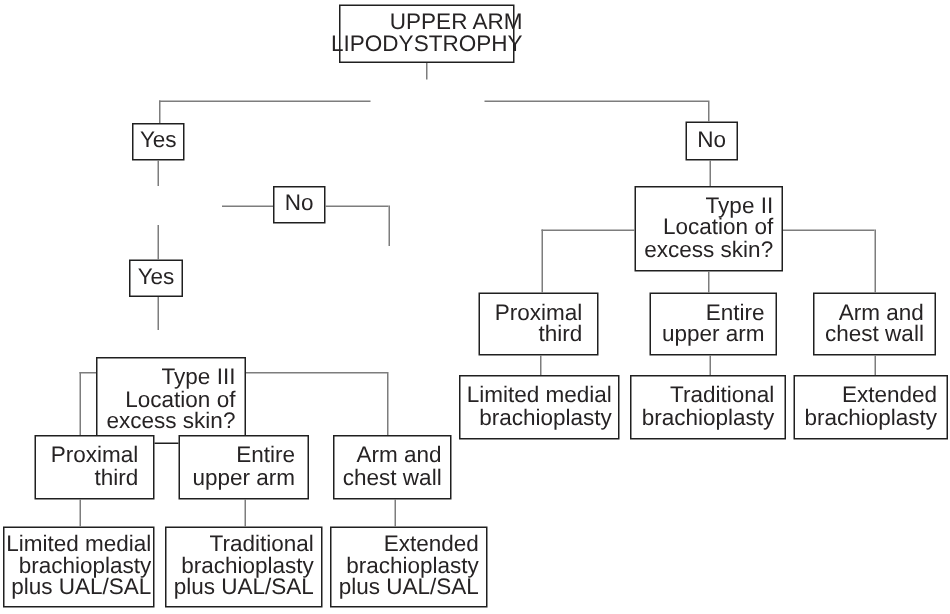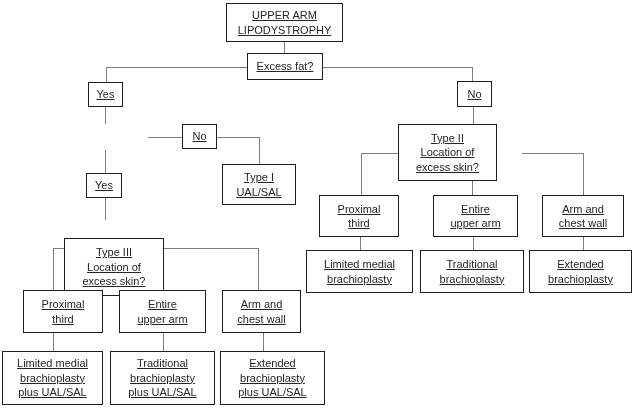--- a/index.html
+++ b/index.html
@@ -17,26 +17,25 @@
   }
   .node {
     position: absolute;
     box-sizing: border-box;
     border: 1.4px solid var(--box-border, #1f1f1f);
     background: var(--box-fill, #ffffff);
     color: var(--text, #262324);
     display: flex;
     align-items: center;
     justify-content: center;
-    text-align: center;
-    font-size: 11px;
+    text-align: right;
+    font-size: 15px;
     line-height: 14.5px;
     white-space: pre-line;
     z-index: 2;
-    text-decoration: underline;
   }
   .line {
     position: absolute;
     background: var(--connector, #7d7d7d);
     z-index: 1;
   }
 </style>
 </head>
 <body>
 
@@ -66,46 +65,43 @@
   <div class="line" style="left:361px;top:153px;width:1px;height:42px"></div>
   <div class="line" style="left:472px;top:181px;width:1px;height:14px"></div>
   <div class="line" style="left:522px;top:153px;width:61px;height:1px"></div>
   <div class="line" style="left:583px;top:153px;width:1px;height:42px"></div>
   <div class="line" style="left:360px;top:237px;width:1px;height:13px"></div>
   <div class="line" style="left:473px;top:237px;width:1px;height:13px"></div>
   <div class="line" style="left:583px;top:237px;width:1px;height:13px"></div>
 
   <div class="node" style="left:226px;top:3px;width:117px;height:39px">UPPER ARM
 LIPODYSTROPHY</div>
-  <div class="node" style="left:247px;top:53px;width:76px;height:27px">Excess fat?</div>
   <div class="node" style="left:88px;top:82px;width:35px;height:25px">Yes</div>
   <div class="node" style="left:182px;top:124px;width:35px;height:25px">No</div>
   <div class="node" style="left:86px;top:173px;width:36px;height:25px">Yes</div>
-  <div class="node" style="left:222px;top:164px;width:74px;height:41px">Type I
-UAL/SAL</div>
   <div class="node" style="left:64px;top:238px;width:100px;height:58px">Type III
 Location of
 excess skin?</div>
   <div class="node" style="left:23px;top:290px;width:80px;height:43px">Proximal
 third</div>
   <div class="node" style="left:119px;top:290px;width:87px;height:43px">Entire
 upper arm</div>
   <div class="node" style="left:222px;top:290px;width:79px;height:43px">Arm and
 chest wall</div>
   <div class="node" style="left:2px;top:351px;width:101px;height:54px">Limited medial
 brachioplasty
 plus UAL/SAL</div>
   <div class="node" style="left:110px;top:351px;width:105px;height:54px">Traditional
 brachioplasty
 plus UAL/SAL</div>
   <div class="node" style="left:220px;top:351px;width:105px;height:54px">Extended
 brachioplasty
 plus UAL/SAL</div>
   <div class="node" style="left:457px;top:81px;width:35px;height:26px">No</div>
-  <div class="node" style="left:398px;top:124px;width:99px;height:57px">Type II
+  <div class="node" style="left:423px;top:124px;width:99px;height:57px">Type II
 Location of
 excess skin?</div>
   <div class="node" style="left:319px;top:195px;width:80px;height:42px">Proximal
 third</div>
   <div class="node" style="left:433px;top:195px;width:85px;height:42px">Entire
 upper arm</div>
   <div class="node" style="left:542px;top:195px;width:82px;height:42px">Arm and
 chest wall</div>
   <div class="node" style="left:306px;top:250px;width:107px;height:43px">Limited medial
 brachioplasty</div>

